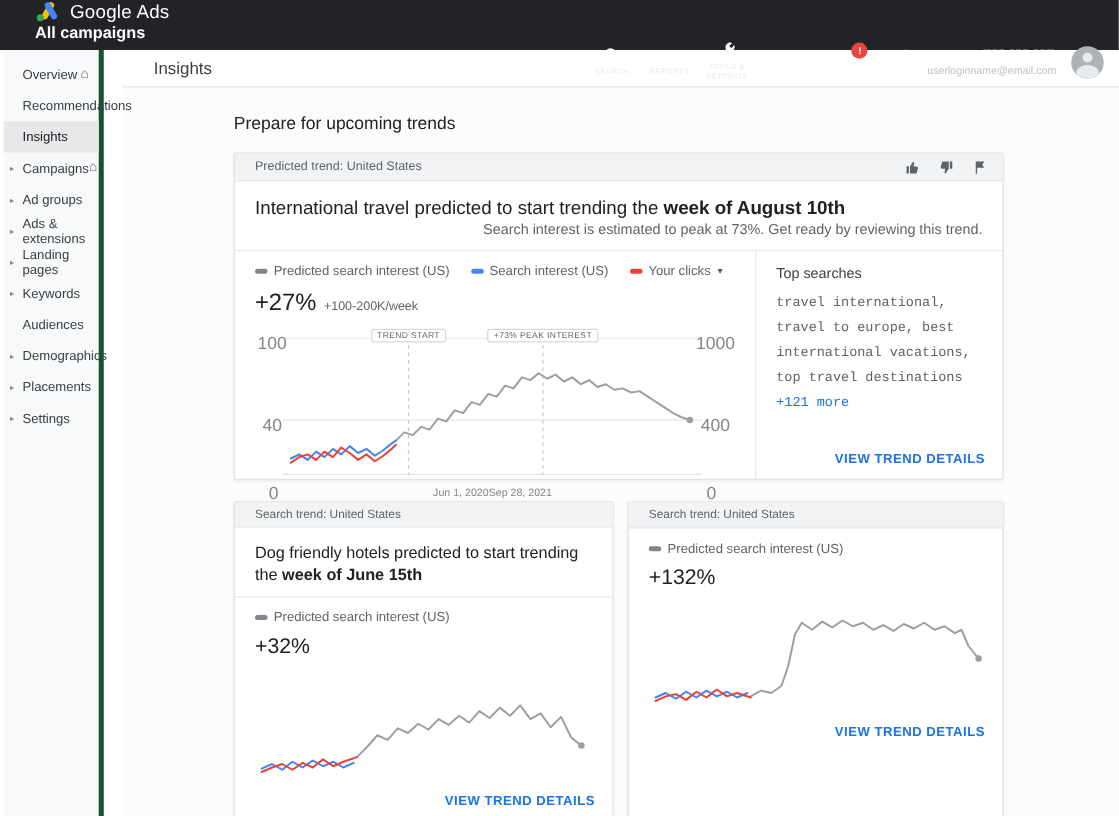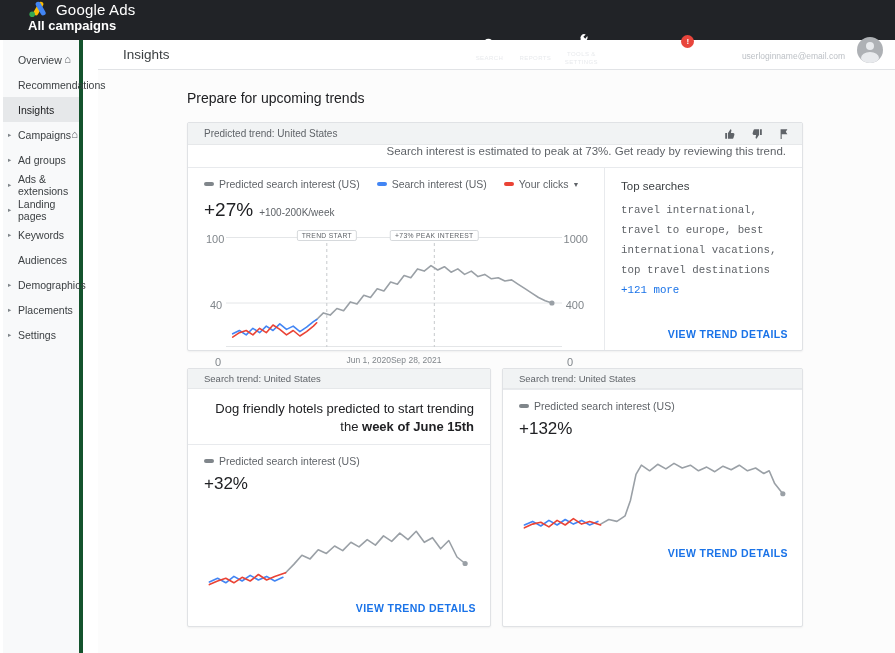--- a/index.html
+++ b/index.html
@@ -72,34 +72,34 @@
   .legend { display:flex; gap:17px; align-items:center; font-size:10.5px; color:#5f6368; }
   .legend-item { display:flex; align-items:center; cursor:default; }
   .swatch { width:10px; height:4px; border-radius:2px; display:inline-block; margin-right:5px; }
   .dd-caret { font-size:7px; color:#5f6368; margin-left:4px; }
 
   .metric-row { margin-top:9px; display:flex; align-items:baseline; }
   .metric { font-size:19px; color:#202124; }
   .metric-sub { font-size:10px; color:#5f6368; margin-left:6px; }
 
   .chart-wrap { position:relative; margin:16px 28px 0 22px; }
-  .axis-lab { position:absolute; font-size:11px; color:#80868b; }
+  .axis-lab { position:absolute; font-size:14px; color:#80868b; }
   .yl-0 { left:-20px; top:-4px; } .yl-1 { left:-16px; top:62px; } .yl-2 { left:-11px; bottom:-3px; }
   .yr-0 { right:-26px; top:-4px; } .yr-1 { right:-22px; top:62px; } .yr-2 { right:-11px; bottom:-3px; }
   .ann { position:absolute; top:-7px; transform:translateX(-50%); background:#fff;
     border:1px solid #d6d9dc; border-radius:2px; font-size:6.8px; color:#5f6368;
     padding:1px 4px; letter-spacing:.3px; white-space:nowrap; z-index:2; }
   .ann-trend { left:30%; } .ann-peak { left:62%; }
   .x-labels { display:flex; justify-content:center; margin-top:4px; font-size:8.5px; color:#80868b; }
 
   .cards-row { display:flex; gap:11px; margin-top:17px; }
   .small-card { width:304px; }
   .small-card:last-child { width:301px; }
   .small-card .card-strip { height:20px; font-size:9.5px; }
-  .sc-title { padding:11px 16px 9px; font-size:13px; line-height:1.35; color:#202124;text-align:right; }
+  .sc-title { padding:11px 16px 9px; font-size:13px; line-height:1.35; color:#202124; }
   .sc-legend { padding:10px 16px 0; }
   .sc-metric { padding:7px 16px 0; font-size:17px; color:#202124; }
   .sc-chart { margin:6px 16px 0; display:block; }
   .sc-cta { text-align:right; padding:6px 14px 10px; }
 </style>
 </head>
 <body>
 
 <header class="topbar">
   <div class="logo-wrap">
@@ -224,20 +224,23 @@
         </svg>
         <svg width="12" height="12" viewBox="0 0 12 12">
           <path d="M1.2 5h1.9v5.8H1.2z M4 10.8h4.3c.6 0 1.1-.4 1.2-1l.9-3.1c.2-.8-.4-1.6-1.2-1.6H6.9l.5-2.6c.1-.6-.3-1.2-.9-1.2L4 5z" fill="#5f6368" transform="rotate(180 6 6)"></path>
         </svg>
         <svg width="12" height="12" viewBox="0 0 12 12">
           <path d="M2.6 1.2h6.8L7.8 3.7l1.6 2.5H3.7V11h-1.1z" fill="#5f6368"></path>
         </svg>
       </span>
     </div>
 
+    <div class="main-title">
+      <span>International travel predicted to start trending the </span><b>week of August 10th</b>
+    </div>
     <div class="main-sub">Search interest is estimated to peak at 73%. Get ready by reviewing this trend.</div>
     <div class="hr"></div>
 
     <div class="main-body">
       <div class="chart-pane">
         <div class="legend">
           <span class="legend-item">
             <span class="swatch" style="background: rgb(128, 134, 139);"></span>
             <span>Predicted search interest (US)</span>
           </span>

